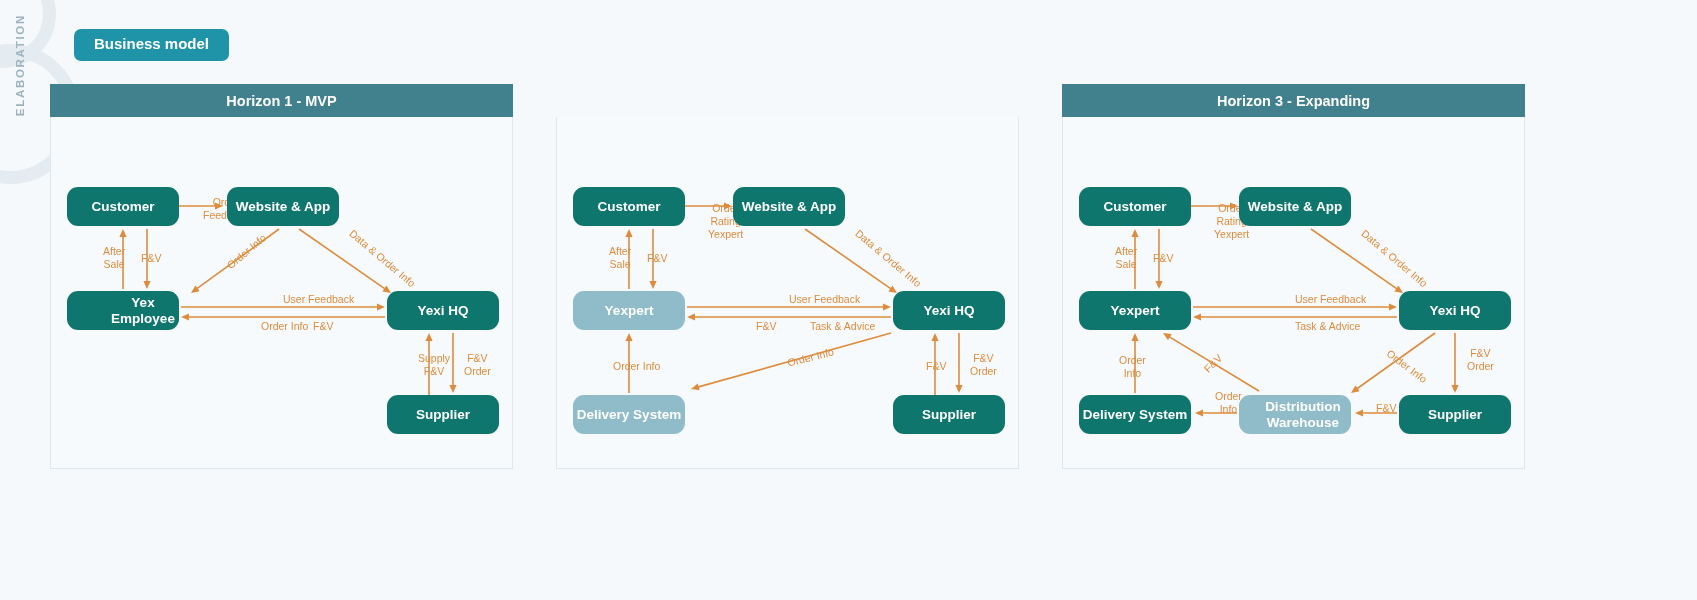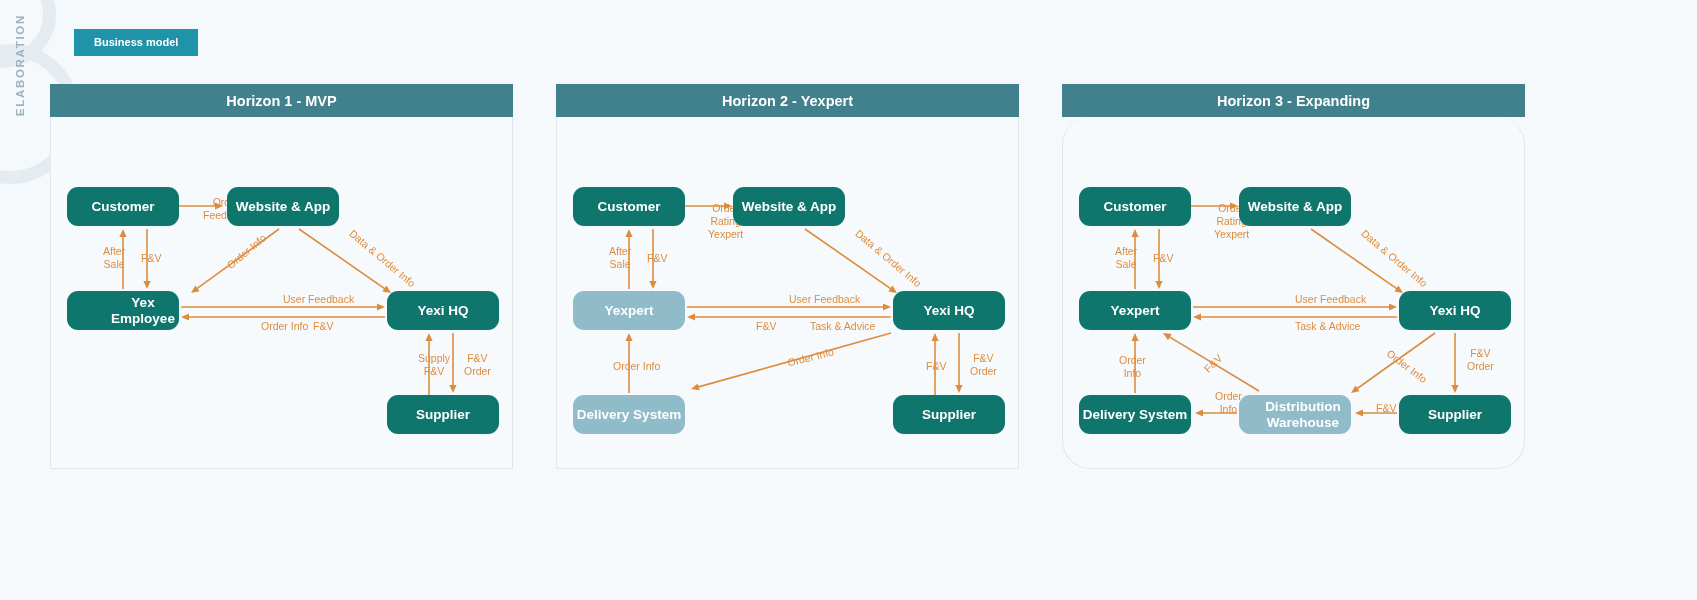--- a/index.html
+++ b/index.html
@@ -19,31 +19,32 @@
   .vlabel {
     position: absolute; left: 14px; top: 14px;
     writing-mode: vertical-rl; transform: rotate(180deg);
     font-size: 11.5px; letter-spacing: 1.7px; font-weight: 700;
     color: #9db3bf;
   }
 
   .badge {
     position: absolute; left: 74px; top: 29px;
     background: #1f94a8; color: #ffffff;
-    font-size: 11px; font-weight: 700;
+    font-size: 15px; font-weight: 700;
     padding: 7px 20px 8px 20px;
     line-height: 1.1;
+    border-radius: 7px;
   }
 
   
   .panel { position: absolute; top: 117px; width: 463px; height: 352px;
            background: #f7fafc; border: 1px solid #dfe7ec; border-top: none; }
   #panel-0 { left: 50px; }
   #panel-1 { left: 556px; }
-  #panel-2 { left: 1062px; border-radius: 28px; }
+  #panel-2 { left: 1062px; }
 
   .panel-header {
     position: absolute; left: -1px; top: -33px; width: 463px; height: 33px;
     background: #41808d; color: #fff;
     font-size: 14.5px; font-weight: 700;
     display: flex; align-items: center; justify-content: center;
   }
 
   .canvas { position: absolute; inset: 0; }
   .canvas svg { position: absolute; left: 0; top: 0; overflow: visible; }
@@ -143,21 +144,20 @@
         <div class="node" style="left: 336px; top: 174px; width: 112px; height: 39px;">
           <span>Yexi HQ</span>
         </div>
         <div class="node" style="left: 336px; top: 278px; width: 112px; height: 39px;">
           <span>Supplier</span>
         </div>
       </div>
   </div>
 
   <div class="panel" id="panel-1">
-    <div class="panel-header">Horizon 2 - Yexpert</div>
     <div class="canvas">
         <svg width="463" height="352">
           <g>
             <line x1="128" y1="89" x2="169" y2="89" stroke="#dd8c3d" stroke-width="1.6"></line>
             <polygon points="175,89 167,92.6 167,85.4" fill="#dd8c3d"></polygon>
           </g>
           <g>
             <line x1="72" y1="172" x2="72" y2="118" stroke="#dd8c3d" stroke-width="1.6"></line>
             <polygon points="72,112 75.6,120 68.4,120" fill="#dd8c3d"></polygon>
           </g>

